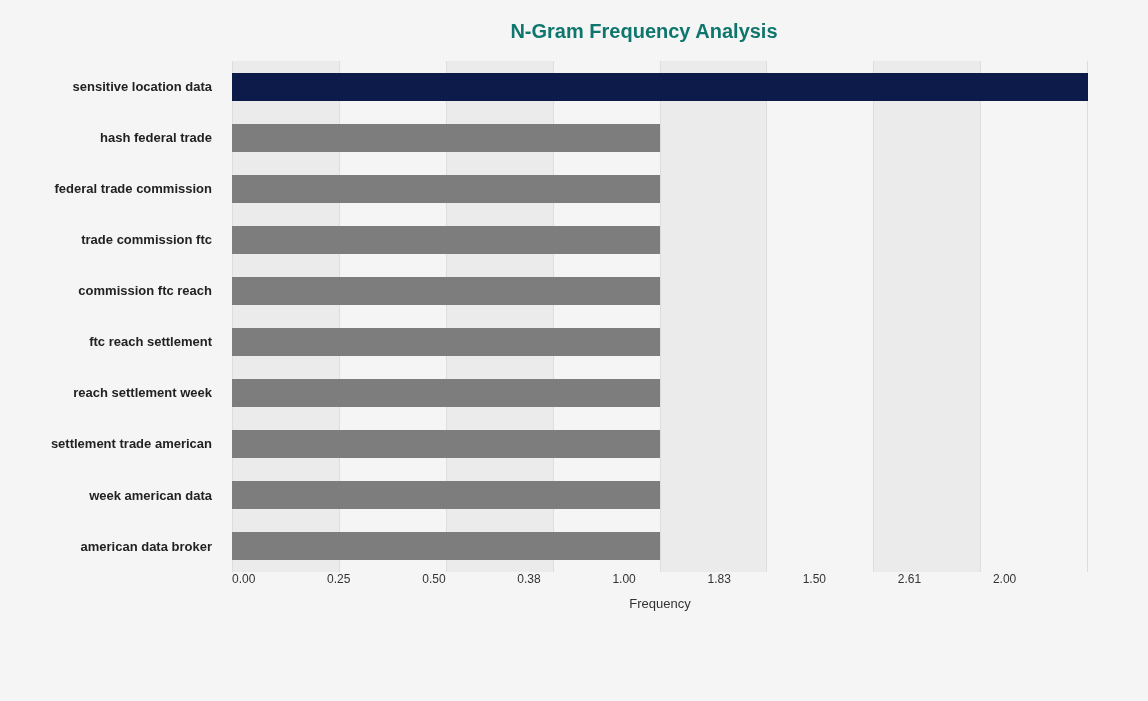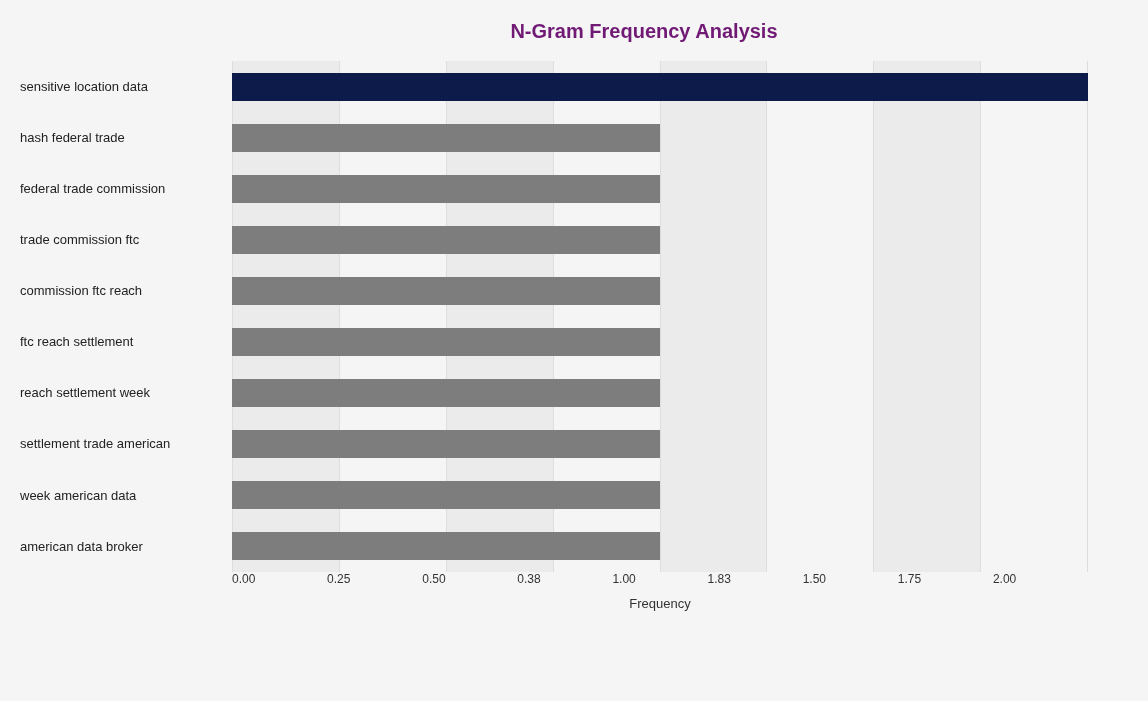--- a/index.html
+++ b/index.html
@@ -16,21 +16,21 @@
       background: #f5f5f5;
       width: 1148px;
       height: 701px;
       position: relative;
       padding: 20px 60px 80px 20px;
     }
     .chart-title {
       text-align: center;
       font-size: 20px;
       font-weight: bold;
-      color: #701a75;
+      color: #0f766e;
       margin-bottom: 18px;
       padding-left: 180px;
     }
     .chart-area {
       display: flex;
       flex-direction: row;
       width: 100%;
       height: calc(100% - 60px);
     }
     .y-labels {
@@ -38,22 +38,23 @@
       flex-direction: column;
       justify-content: space-around;
       width: 200px;
       flex-shrink: 0;
       padding-right: 8px;
       padding-bottom: 30px;
     }
     .y-label {
       font-size: 13px;
       color: #222;
-      text-align: left;
+      text-align: right;
       line-height: 1.2;
+      font-weight: bold;
     }
     .plot-area {
       flex: 1;
       display: flex;
       flex-direction: column;
       position: relative;
       padding-left: 12px;
     }
     .grid-and-bars {
       flex: 1;
@@ -207,21 +208,21 @@
           </div>
         <div class="x-axis">
           <div class="x-ticks" id="x-ticks">
               <div class="x-tick">0.00</div>
               <div class="x-tick">0.25</div>
               <div class="x-tick">0.50</div>
               <div class="x-tick">0.38</div>
               <div class="x-tick">1.00</div>
               <div class="x-tick">1.83</div>
               <div class="x-tick">1.50</div>
-              <div class="x-tick">1.75</div>
+              <div class="x-tick">2.61</div>
               <div class="x-tick">2.00</div>
             </div>
           <div class="x-axis-label">Frequency</div>
         </div>
       </div>
     </div>
   </div>
 </div>
 
 </body></html>

